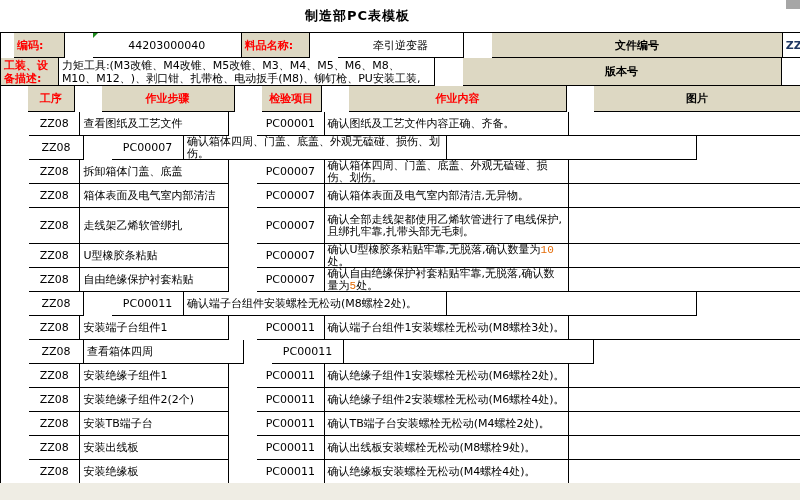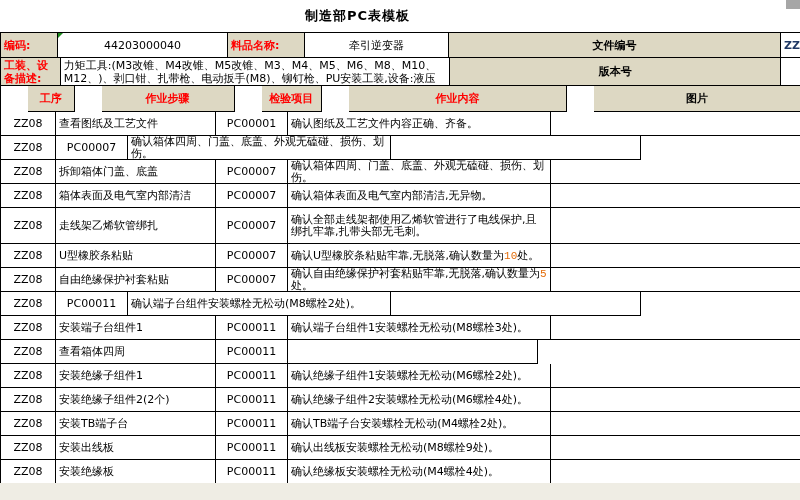--- a/index.html
+++ b/index.html
@@ -17,30 +17,30 @@
     position:absolute;top:32px;left:0;width:800px;
     border-top:1px solid #000;border-left:1px solid #000;
   }
   .hrow{display:flex;}
   .cell{
     box-sizing:border-box;border-right:1px solid #000;border-bottom:1px solid #000;
     padding:0 3px;display:flex;align-items:center;overflow:hidden;position:relative;
   }
   .beige{background:var(--beige,#ddd8c3);}
   .redlbl{color:var(--label-red,#ff0000);font-weight:bold;}
-  .center{justify-content:center;text-align:center;}
+  .center{justify-content:center;text-align:center;margin-left:28px;}
   .rowA .cell{height:25px;}
   .rowB .cell{height:28px;align-items:flex-start;padding-top:1px;line-height:13px;}
   .rowB .lblv{align-items:center;padding-top:0;}
   .colhead .cell{height:26px;font-weight:bold;justify-content:center;margin-left:27px;}
   .trow{display:flex;}
   .trow .cell{height:24px;line-height:12px;}
   .trow.tall .cell{height:36px;}
   
-  .a1{width:57px;} .a2{width:170px;} .a3{width:77px;} .a4{width:144px;} .a5{width:332px;} .a6{width:20px;border-right:none;}
+  .a1{width:57px;margin-left:13px;} .a2{width:170px;} .a3{width:77px;} .a4{width:144px;} .a5{width:332px;} .a6{width:20px;border-right:none;}
   
   .b1{width:60px;} .b2{width:391px;} .b3{width:332px;} .b4{width:20px;border-right:none;}
   
   .c1{width:55px;} .c2{width:160px;} .c3{width:72px;} .c4{width:263px;} .c5{width:250px;}
   .docno{color:var(--doc-navy,#1f3864);font-weight:bold;white-space:nowrap;}
   .tri{
     position:absolute;top:0;left:0;width:0;height:0;
     border-top:5px solid var(--tri-green,#1e8a1e);border-right:5px solid transparent;
   }
   .hl{color:var(--hl-orange,#e36c09);font-family:Liberation Mono, monospace;}

